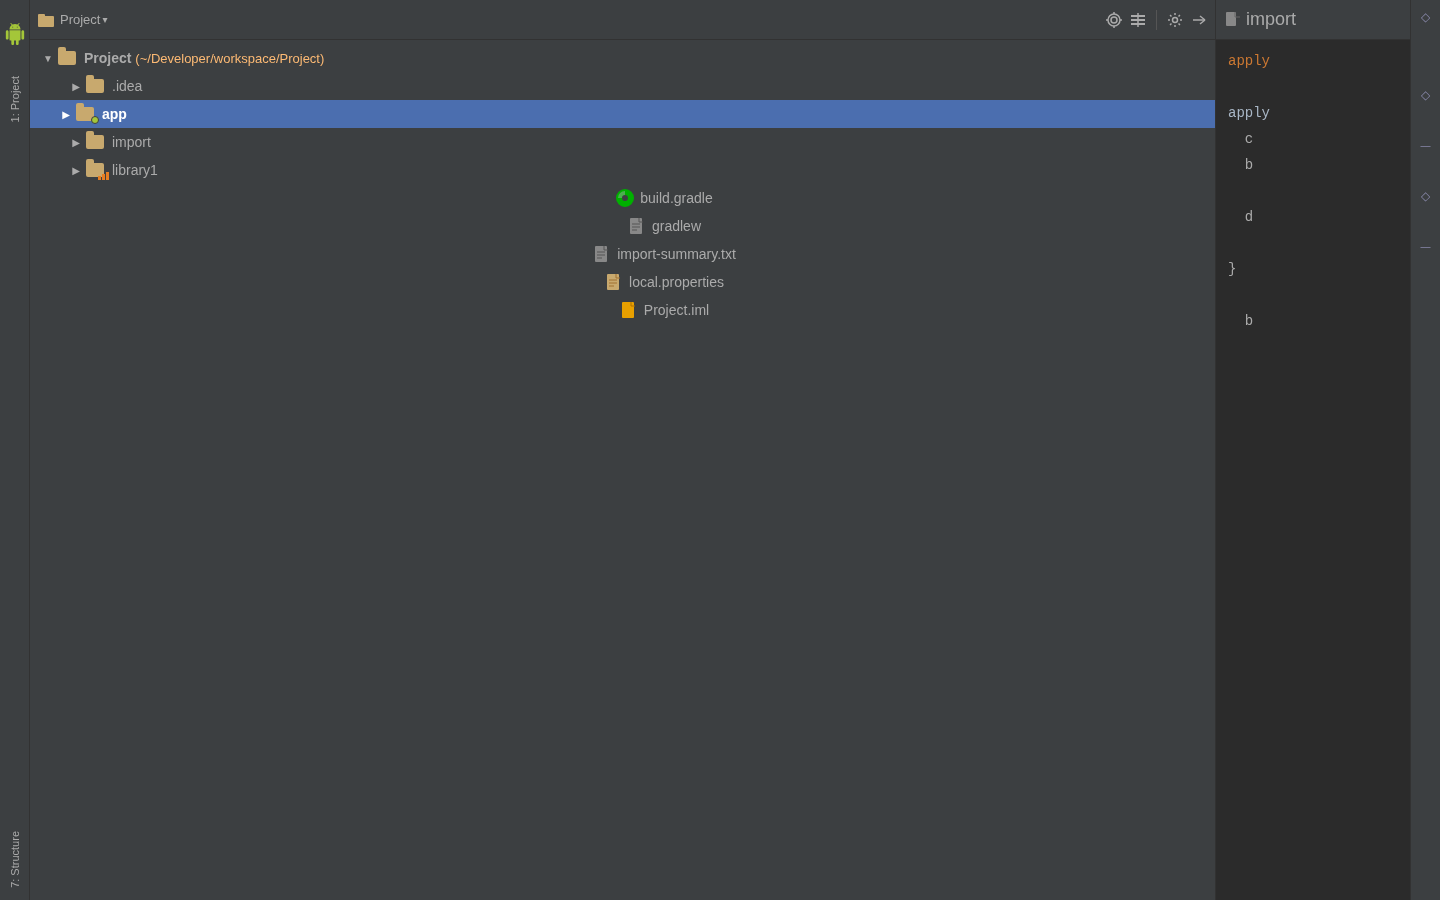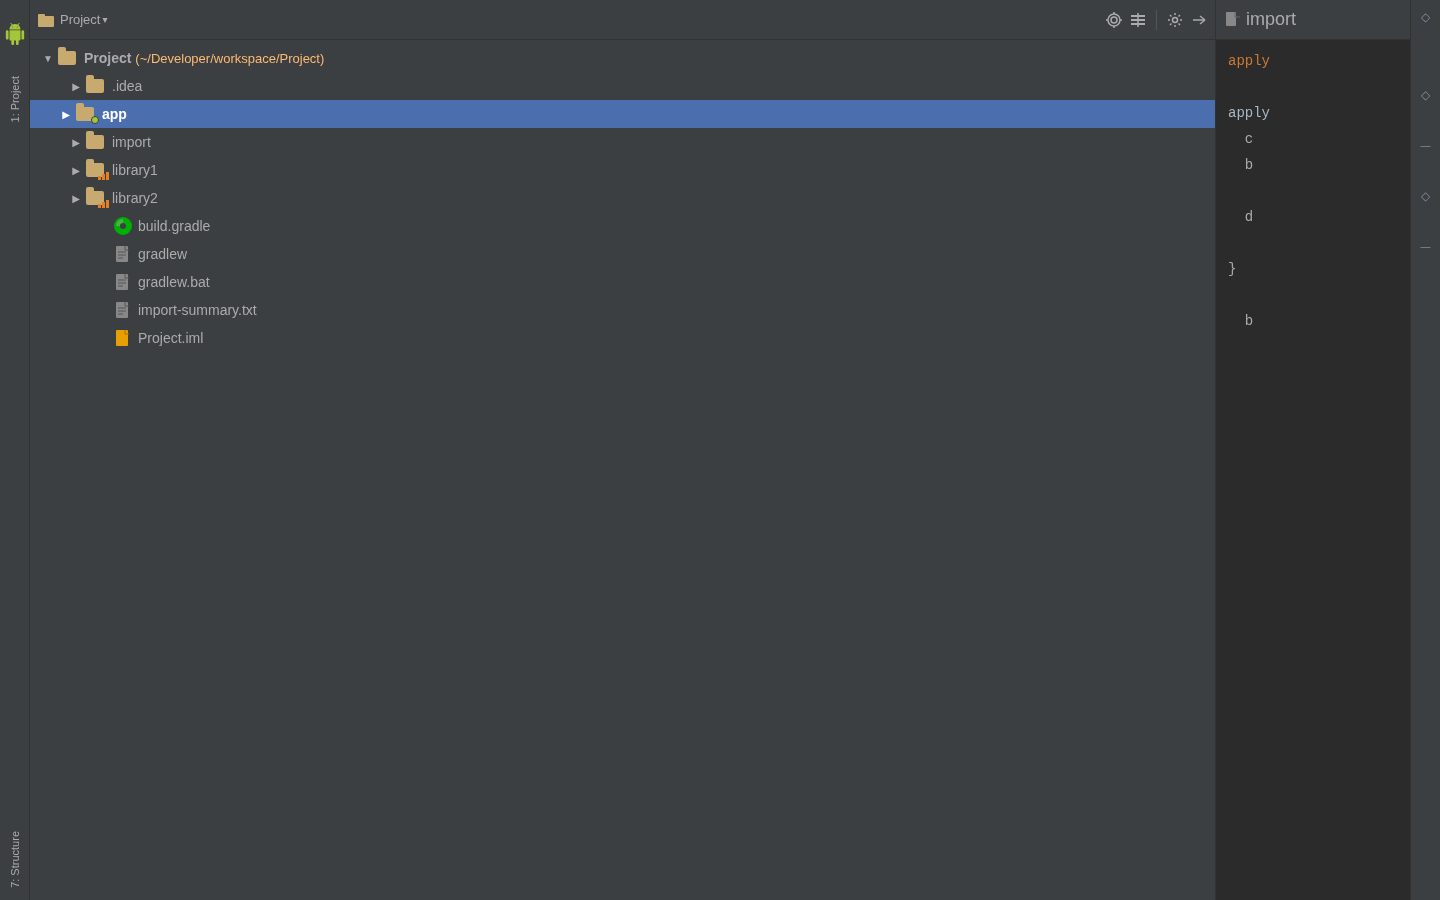--- a/index.html
+++ b/index.html
@@ -289,21 +289,21 @@
       white-space: nowrap;
     }
 
     .item-label.bold {
       font-weight: bold;
     }
 
     
     .indent-0 { padding-left: 8px; }
     .indent-1 { padding-left: 36px; }
-    .indent-2 { padding-left: 64px; }
+    .indent-2 { padding-left: 64px; justify-content: center; }
 
     
     .right-panel {
       flex: 1;
       background: #2b2b2b;
       border-left: 1px solid #323232;
       display: flex;
       flex-direction: column;
       overflow: hidden;
     }
@@ -493,32 +493,20 @@
           <div class="folder-library"></div>
           <div class="folder-library-badge">
             <div class="bar bar1" style="background:#e67e22;"></div>
             <div class="bar bar2" style="background:#e67e22;"></div>
             <div class="bar bar3" style="background:#e67e22;"></div>
           </div>
         </div>
         <span class="item-label">library1</span>
       </div>
 
-      <div class="tree-item indent-1">
-        <div class="arrow collapsed"></div>
-        <div class="folder-icon" style="position:relative;">
-          <div class="folder-library"></div>
-          <div class="folder-library-badge">
-            <div class="bar bar1" style="background:#e67e22;"></div>
-            <div class="bar bar2" style="background:#e67e22;"></div>
-            <div class="bar bar3" style="background:#e67e22;"></div>
-          </div>
-        </div>
-        <span class="item-label">library2</span>
-      </div>
 
       <div class="tree-item indent-2">
         <div class="arrow empty"></div>
         <div class="file-icon">
           <div class="gradle-icon"></div>
         </div>
         <span class="item-label">build.gradle</span>
       </div>
 
       <div class="tree-item indent-2">
@@ -528,48 +516,48 @@
             <rect x="1" y="1" width="12" height="16" rx="1" fill="#888"></rect>
             <polyline points="10,1 10,5 14,5" fill="none" stroke="#555" stroke-width="1"></polyline>
             <line x1="3" y1="7" x2="11" y2="7" stroke="#555" stroke-width="1"></line>
             <line x1="3" y1="10" x2="11" y2="10" stroke="#555" stroke-width="1"></line>
             <line x1="3" y1="13" x2="8" y2="13" stroke="#555" stroke-width="1"></line>
           </svg>
         </div>
         <span class="item-label">gradlew</span>
       </div>
 
+
       <div class="tree-item indent-2">
         <div class="arrow empty"></div>
         <div class="file-icon">
           <svg width="16" height="18" viewBox="0 0 16 18">
             <rect x="1" y="1" width="12" height="16" rx="1" fill="#888"></rect>
             <polyline points="10,1 10,5 14,5" fill="none" stroke="#555" stroke-width="1"></polyline>
             <line x1="3" y1="7" x2="11" y2="7" stroke="#555" stroke-width="1"></line>
             <line x1="3" y1="10" x2="11" y2="10" stroke="#555" stroke-width="1"></line>
             <line x1="3" y1="13" x2="8" y2="13" stroke="#555" stroke-width="1"></line>
           </svg>
         </div>
-        <span class="item-label">gradlew.bat</span>
+        <span class="item-label">import-summary.txt</span>
       </div>
 
       <div class="tree-item indent-2">
         <div class="arrow empty"></div>
         <div class="file-icon">
           <svg width="16" height="18" viewBox="0 0 16 18">
-            <rect x="1" y="1" width="12" height="16" rx="1" fill="#888"></rect>
-            <polyline points="10,1 10,5 14,5" fill="none" stroke="#555" stroke-width="1"></polyline>
-            <line x1="3" y1="7" x2="11" y2="7" stroke="#555" stroke-width="1"></line>
-            <line x1="3" y1="10" x2="11" y2="10" stroke="#555" stroke-width="1"></line>
-            <line x1="3" y1="13" x2="8" y2="13" stroke="#555" stroke-width="1"></line>
-          </svg>
-        </div>
-        <span class="item-label">import-summary.txt</span>
-      </div>
-
+            <rect x="1" y="1" width="12" height="16" rx="1" fill="#c8a96e"></rect>
+            <polyline points="10,1 10,5 14,5" fill="none" stroke="#a07030" stroke-width="1"></polyline>
+            <line x1="3" y1="7" x2="11" y2="7" stroke="#a07030" stroke-width="1"></line>
+            <line x1="3" y1="10" x2="11" y2="10" stroke="#a07030" stroke-width="1"></line>
+            <line x1="3" y1="13" x2="8" y2="13" stroke="#a07030" stroke-width="1"></line>
+          </svg>
+        </div>
+        <span class="item-label">local.properties</span>
+      </div>
 
       <div class="tree-item indent-2">
         <div class="arrow empty"></div>
         <div class="file-icon">
           <svg width="16" height="18" viewBox="0 0 16 18">
             <rect x="1" y="1" width="12" height="16" rx="1" fill="#e8a000"></rect>
             <polyline points="10,1 10,5 14,5" fill="none" stroke="#b07000" stroke-width="1"></polyline>
           </svg>
         </div>
         <span class="item-label">Project.iml</span>

